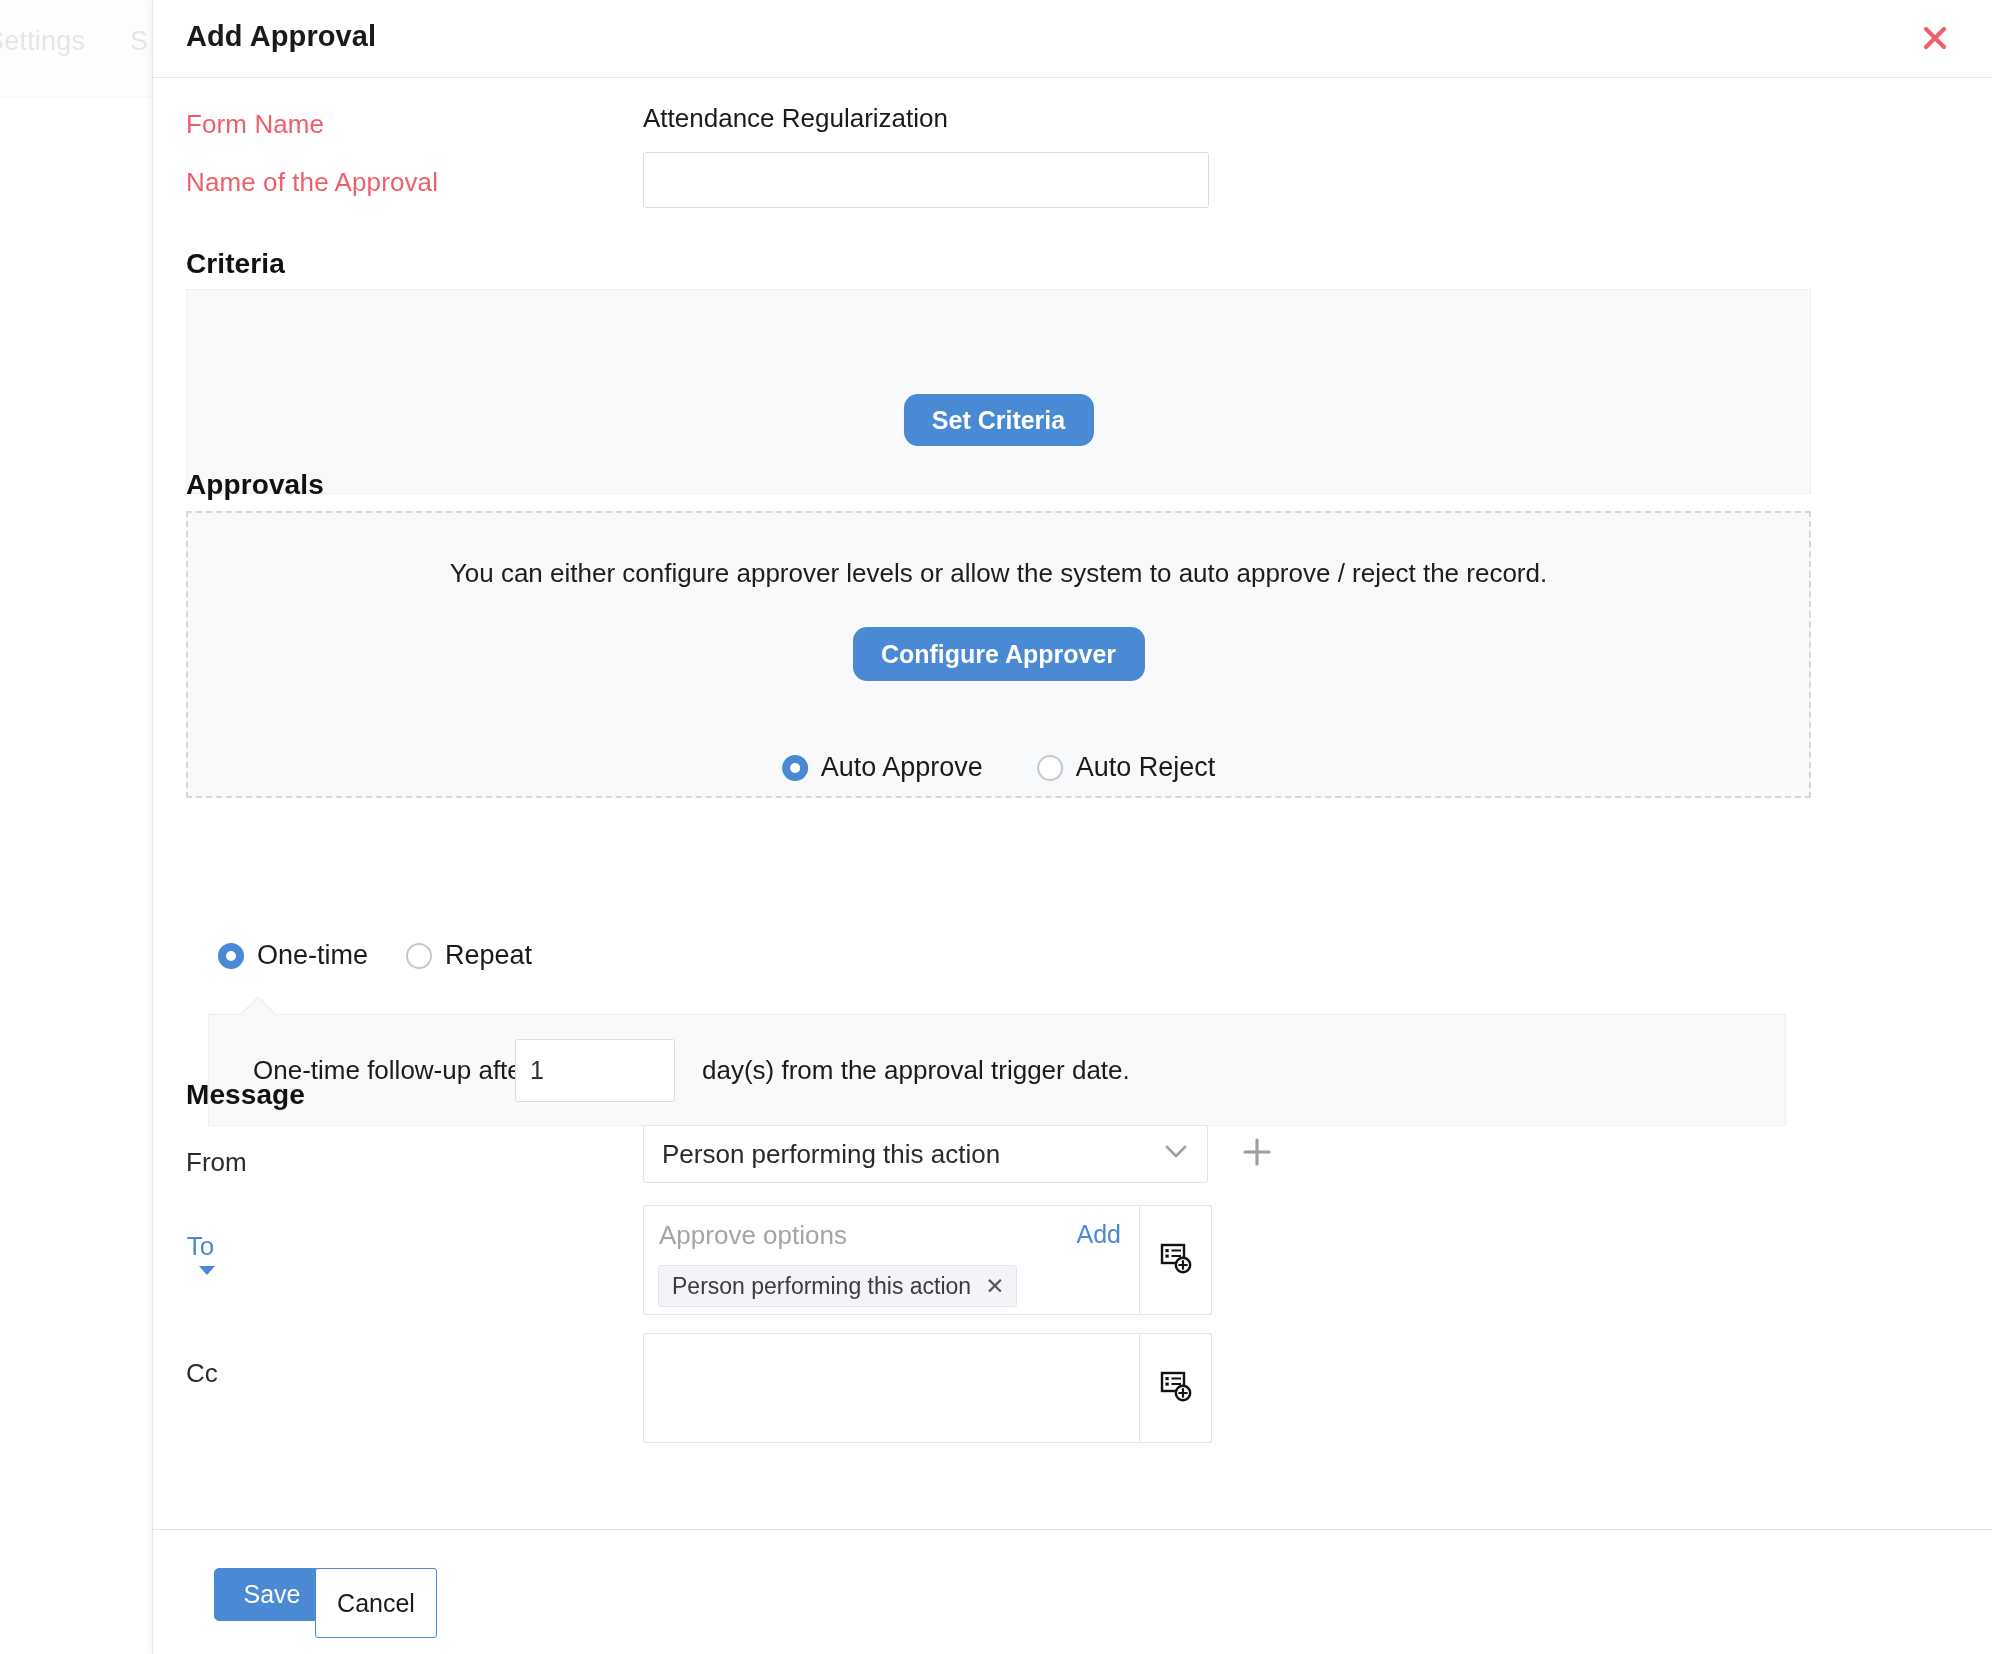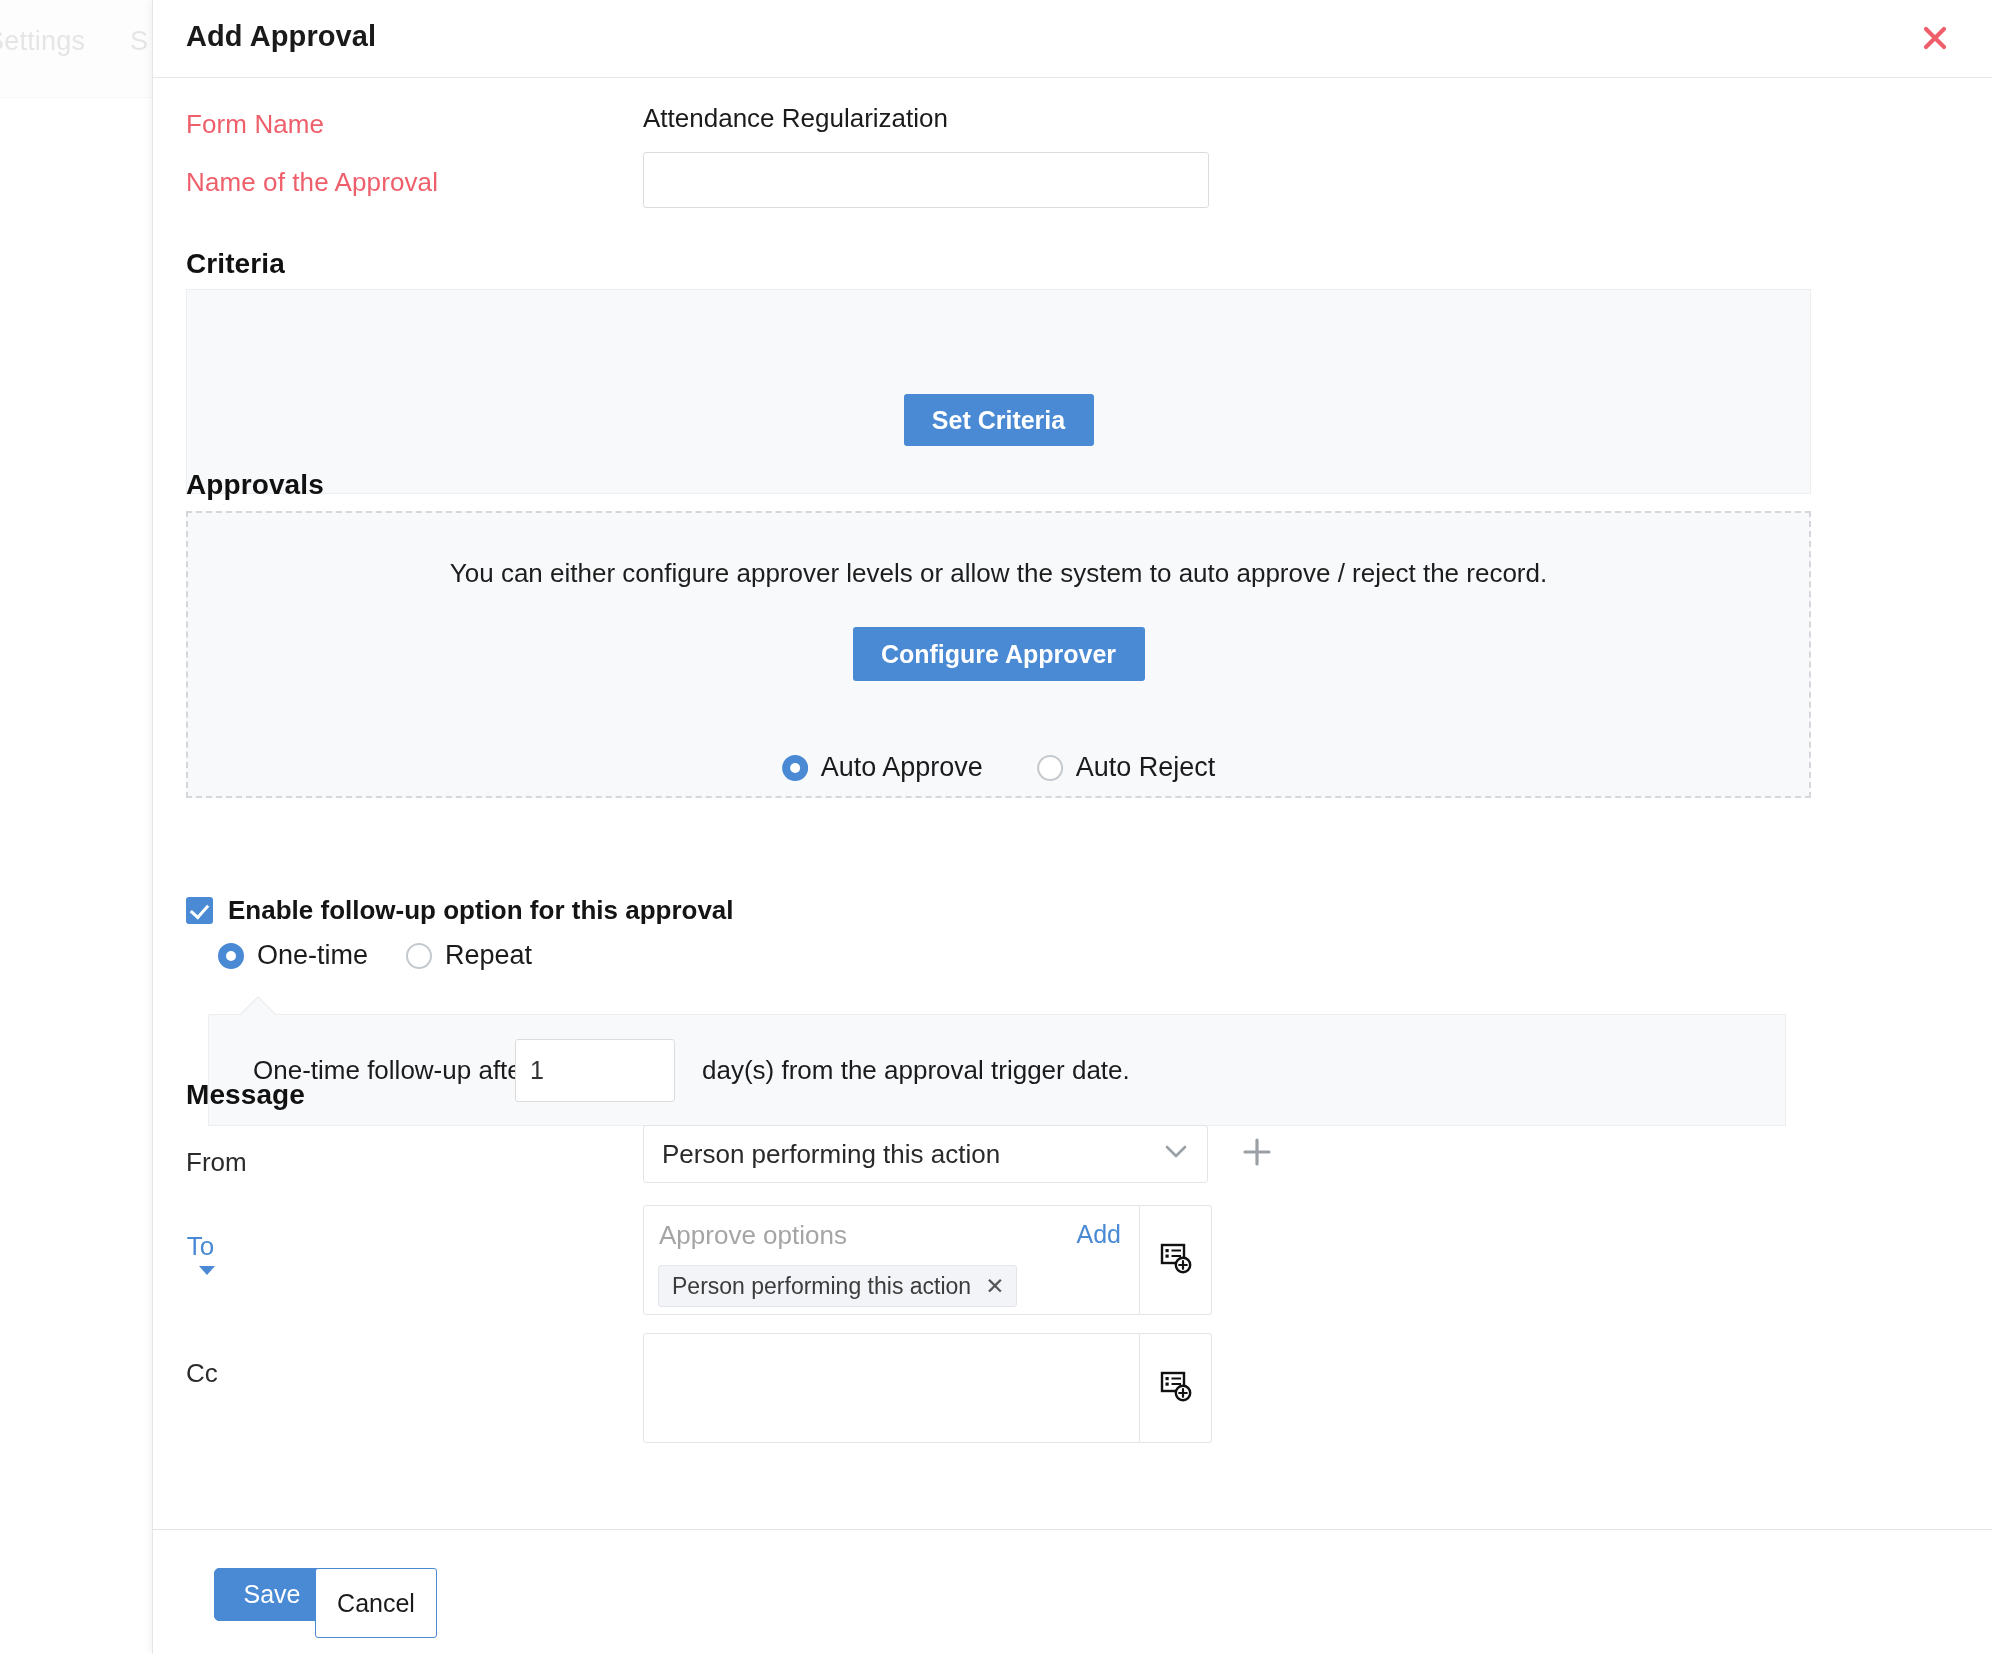--- a/index.html
+++ b/index.html
@@ -150,21 +150,21 @@
     text-align: center;
     font-size: 26px;
     color: #1d1d1d;
   }
 
   .btn-blue {
     position: absolute;
     background: #4a8ad4;
     color: #fff;
     border: none;
-    border-radius: 3px;
+    border-radius: 14px;
     font-family: "Liberation Sans", sans-serif;
     font-size: 25px;
     font-weight: bold;
     cursor: pointer;
     padding: 12px;
   }
 
   .or-text {
     position: absolute;
     width: 100%;
@@ -420,24 +420,20 @@
       <button class="btn-blue" style="left:50%; transform:translateX(-50%); top:114px; width:292px; height:54px;">Configure Approver</button>
 
       <div class="radio-grp" style="left:50%; transform:translateX(-50%); top:239px;">
         <span class="radio on"></span>
         <span class="radio-lbl">Auto Approve</span>
         <span class="radio" style="margin-left:54px;"></span>
         <span class="radio-lbl">Auto Reject</span>
       </div>
     </div>
 
-    <div class="radio-grp" style="left:33px; top:816px;">
-      <span class="chk"></span>
-      <span class="chk-lbl">Enable follow-up option for this approval</span>
-    </div>
 
     <div class="radio-grp" style="left:65px; top:861px;">
       <span class="radio on"></span>
       <span class="radio-lbl">One-time</span>
       <span class="radio" style="margin-left:38px;"></span>
       <span class="radio-lbl">Repeat</span>
     </div>
 
     <div class="fu-caret-b" style="left:87px; top:917px;"></div>
     <div class="fu-caret" style="left:88px; top:919px;"></div>

